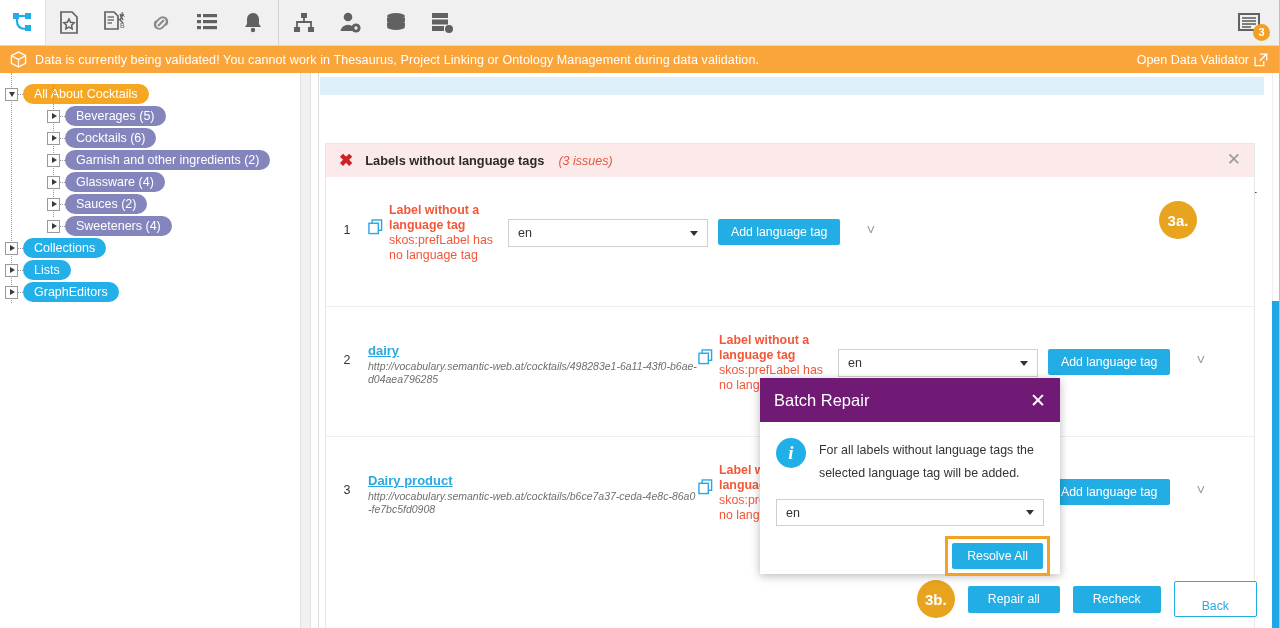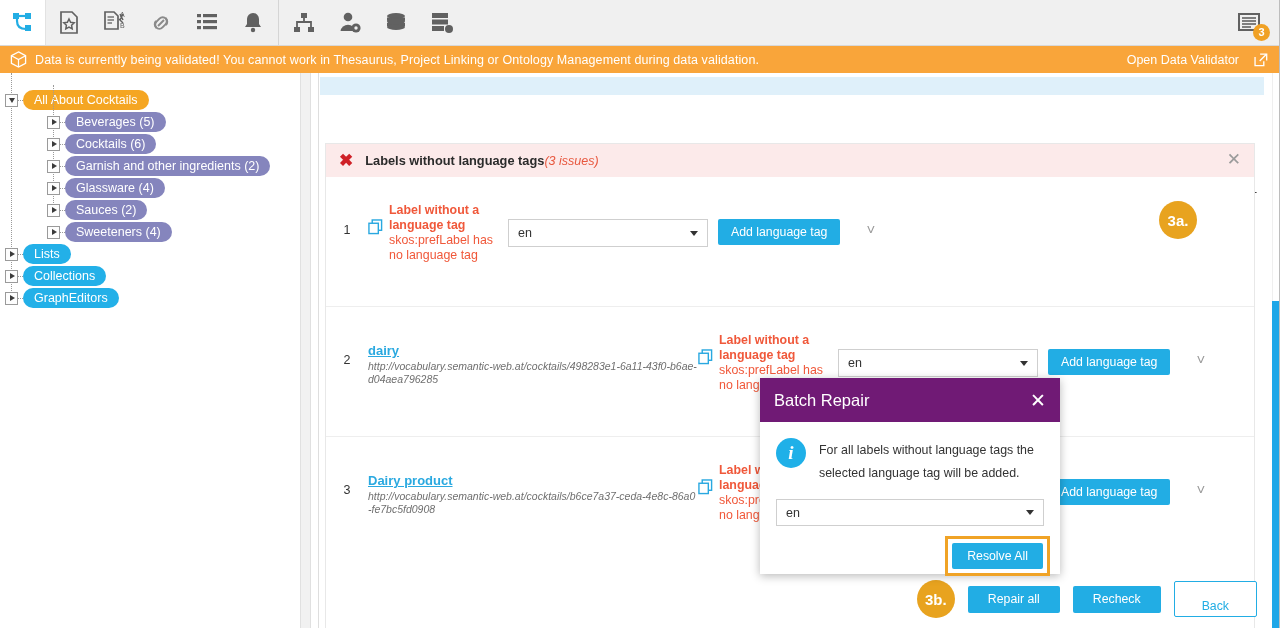--- a/index.html
+++ b/index.html
@@ -54,21 +54,21 @@
   #banner {
     position: absolute; left: 0; top: 46px;
     width: 1280px; height: 27px;
     background: #f9a53a;
     display: flex; align-items: center;
     color: #ffffff; font-size: 12.5px;
   }
   #banner .cube { margin: 0 8px 0 10px; display:flex; align-items:center;}
   #banner .btext { flex: 1 1 auto; letter-spacing: .1px; }
   #banner .open-dv {
-    display: flex; align-items: center; gap: 15px;
+    display: flex; align-items: center; gap: 5px;
     margin-right: 12px; cursor: pointer; font-size: 12.5px;
   }
 
   
   #sidebar {
     position: absolute; left: 0; top: 73px;
     width: 300px; height: 555px;
     background: #ffffff;
     overflow: hidden;
   }
@@ -78,21 +78,21 @@
     background: #f1f1f1;
     border-right: 1px solid #e0e0e0;
     border-left: 1px solid #e0e0e0;
   }
   #sidebar-divider {
     position: absolute; left: 312px; top: 73px;
     width: 7px; height: 555px;
     background: #ffffff;
     border-right: 1px solid #dedede;
   }
-  .tree { position: relative; padding-top: 16px; }
+  .tree { position: relative; padding-top: 10px; }
   .tnode {
     display: flex; align-items: center;
     height: 22px; margin-bottom: 0px;
     position: relative;
   }
   .toggle {
     width: 13px; height: 13px;
     border: 1px solid #9a9a9a;
     background: #fdfdfd;
     display: flex; align-items: center; justify-content: center;
@@ -158,21 +158,21 @@
   }
   #issue-head {
     height: 33px;
     background: #fceaea;
     display: flex; align-items: center;
     padding: 0 0 0 13px;
     position: relative;
   }
   .x-red { color: #cf2027; font-weight: bold; font-size: 17px; line-height: 1; margin-right: 12px;}
   #issue-title { font-size: 12.8px; font-weight: bold; color: #2b2b2b; }
-  #issue-count { font-size: 12.5px; color: #e8583f; font-style: italic; }
+  #issue-count { font-size: 12.5px; color: #e8583f; font-style: italic; margin-left: 14px; }
   #issue-close {
     position: absolute; right: 13px; top: 7px;
     color: #9b9b9b; font-size: 17px; cursor: pointer; line-height: 1;
   }
 
   .row {
     display: flex; align-items: flex-start;
     border-bottom: 1px solid #eeeeee;
     padding: 18px 0 18px 0;
     min-height: 130px;
@@ -484,28 +484,28 @@
           <div class="tri-r"></div>
         </div>
         <div class="dash"></div>
         <div class="pill child">Sweeteners (4)</div>
       </div>
       <div class="tnode" style="padding-left: 5px;">
         <div class="toggle">
           <div class="tri-r"></div>
         </div>
         <div class="dash"></div>
+        <div class="pill sys">Collections</div>
+      </div>
+      <div class="tnode" style="padding-left: 5px;">
+        <div class="toggle">
+          <div class="tri-r"></div>
+        </div>
+        <div class="dash"></div>
         <div class="pill sys">Lists</div>
-      </div>
-      <div class="tnode" style="padding-left: 5px;">
-        <div class="toggle">
-          <div class="tri-r"></div>
-        </div>
-        <div class="dash"></div>
-        <div class="pill sys">Collections</div>
       </div>
       <div class="tnode" style="padding-left: 5px;">
         <div class="toggle">
           <div class="tri-r"></div>
         </div>
         <div class="dash"></div>
         <div class="pill sys">GraphEditors</div>
       </div>
       <div class="vline" style="left: 11px; top: 0px; height: 230px;"></div>
       <div class="vline" style="left: 53px; top: 12px; height: 132px;"></div>

